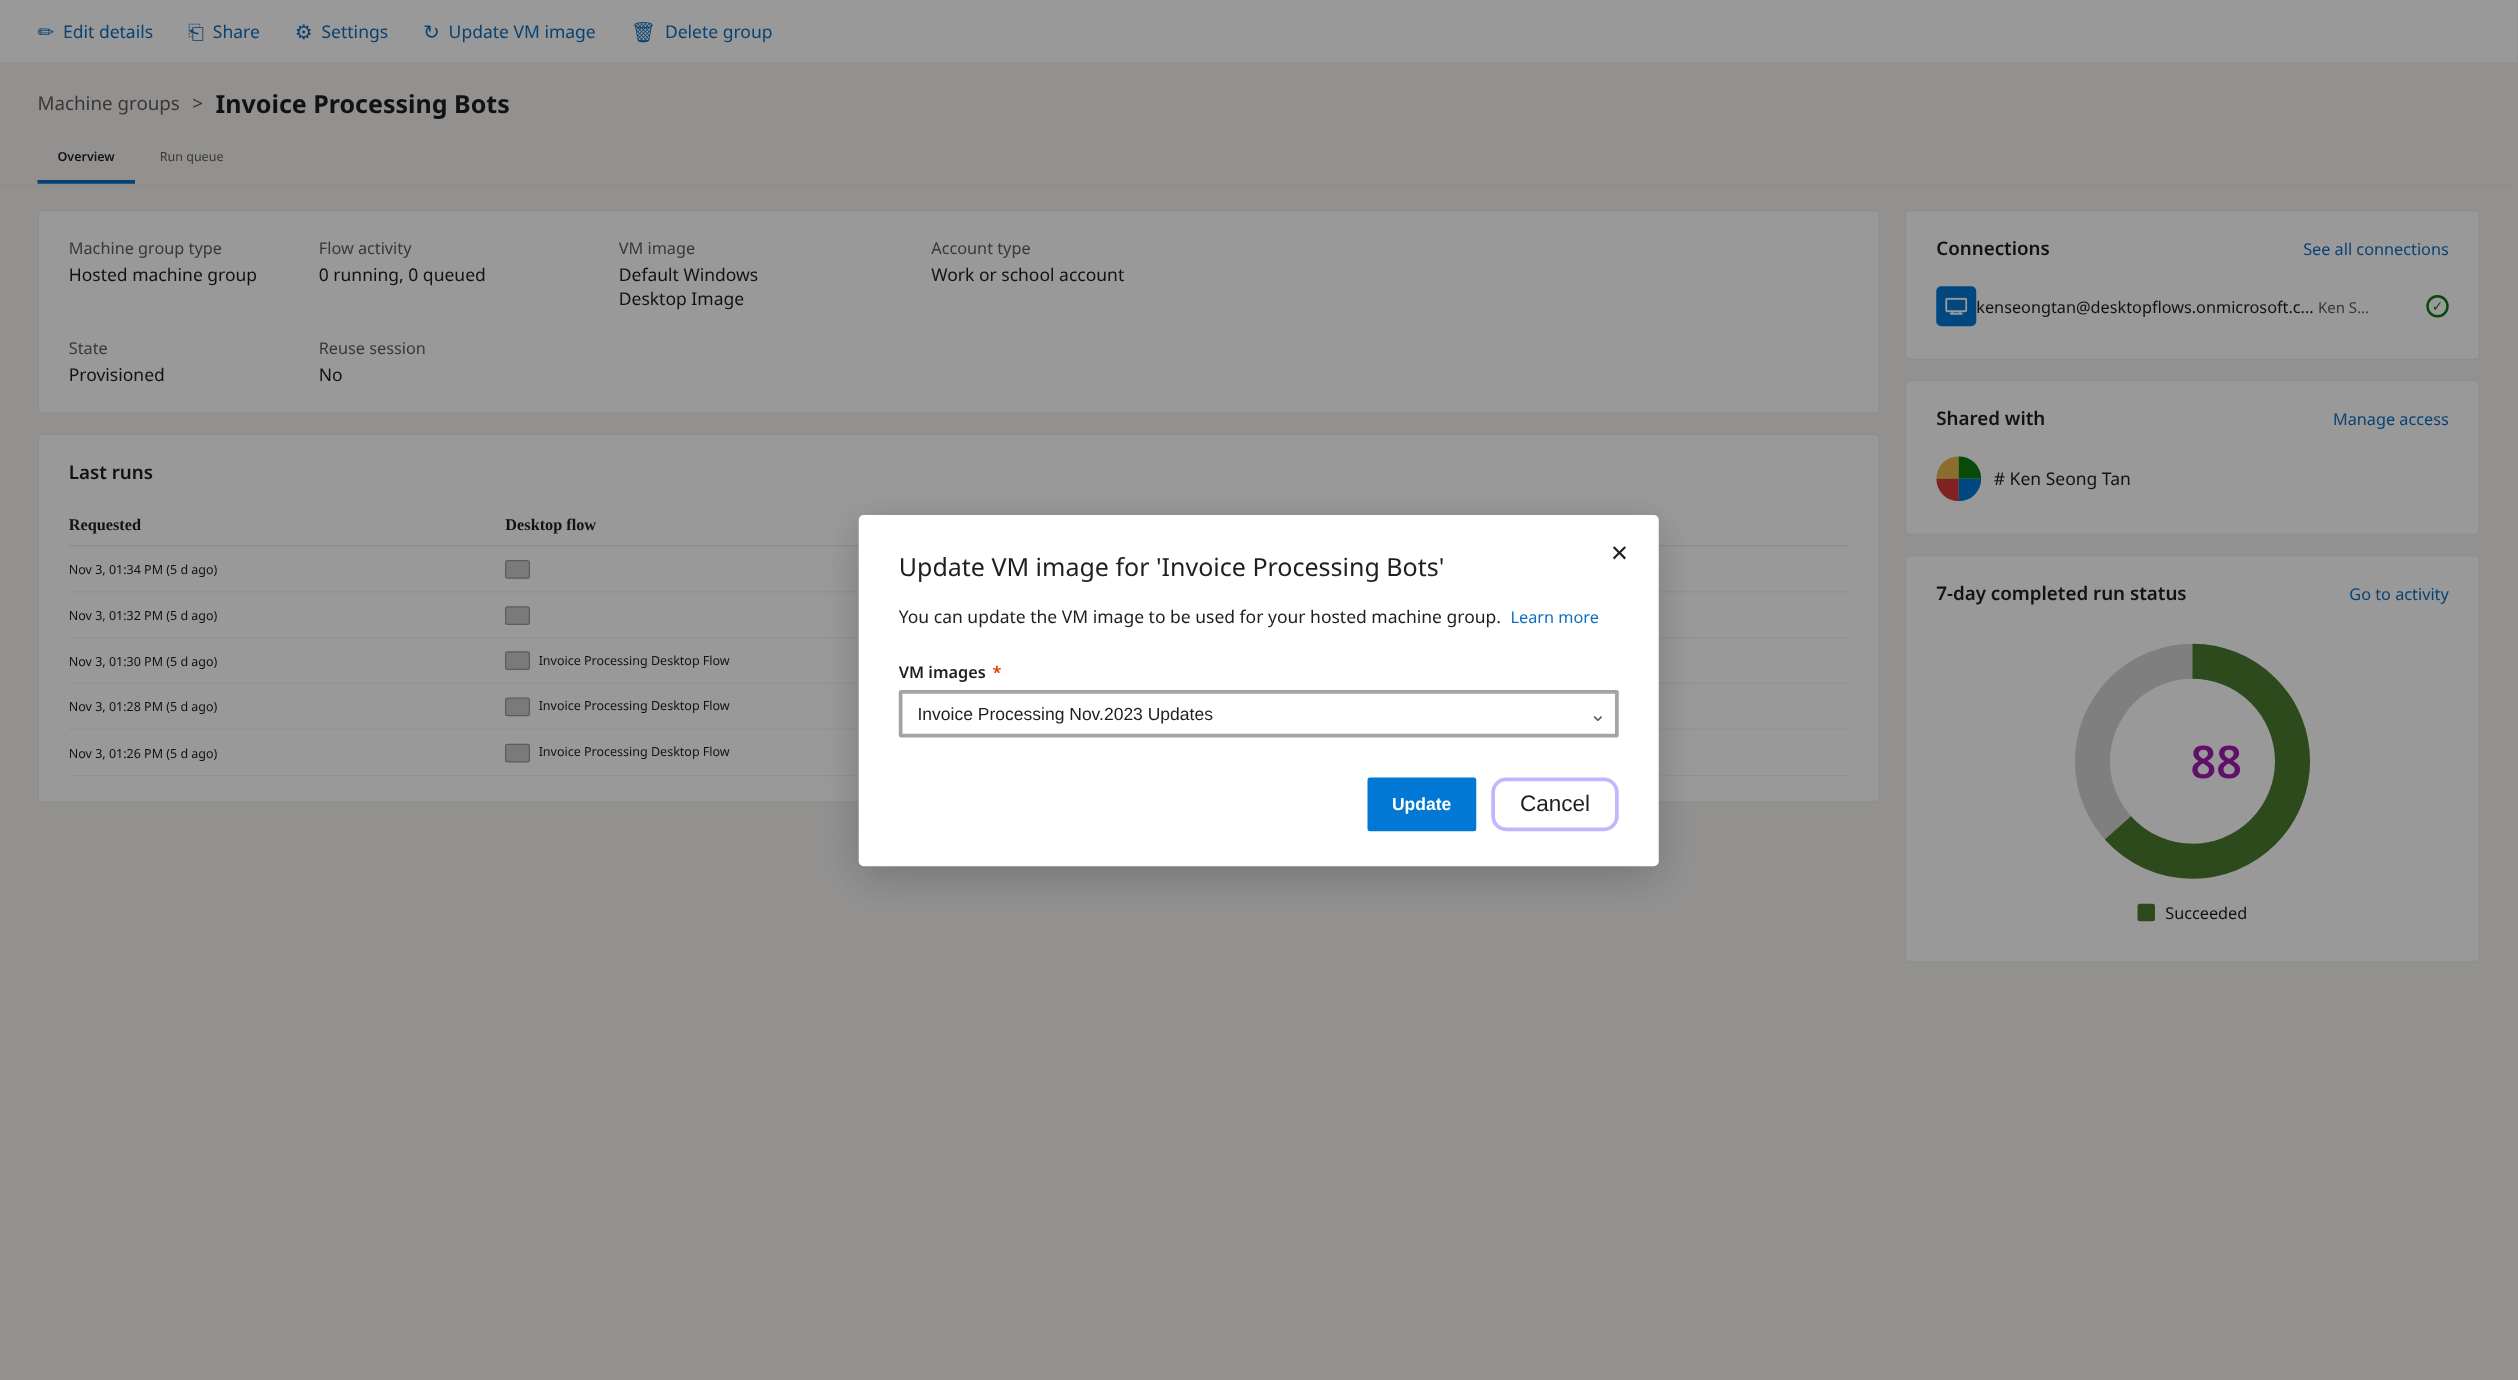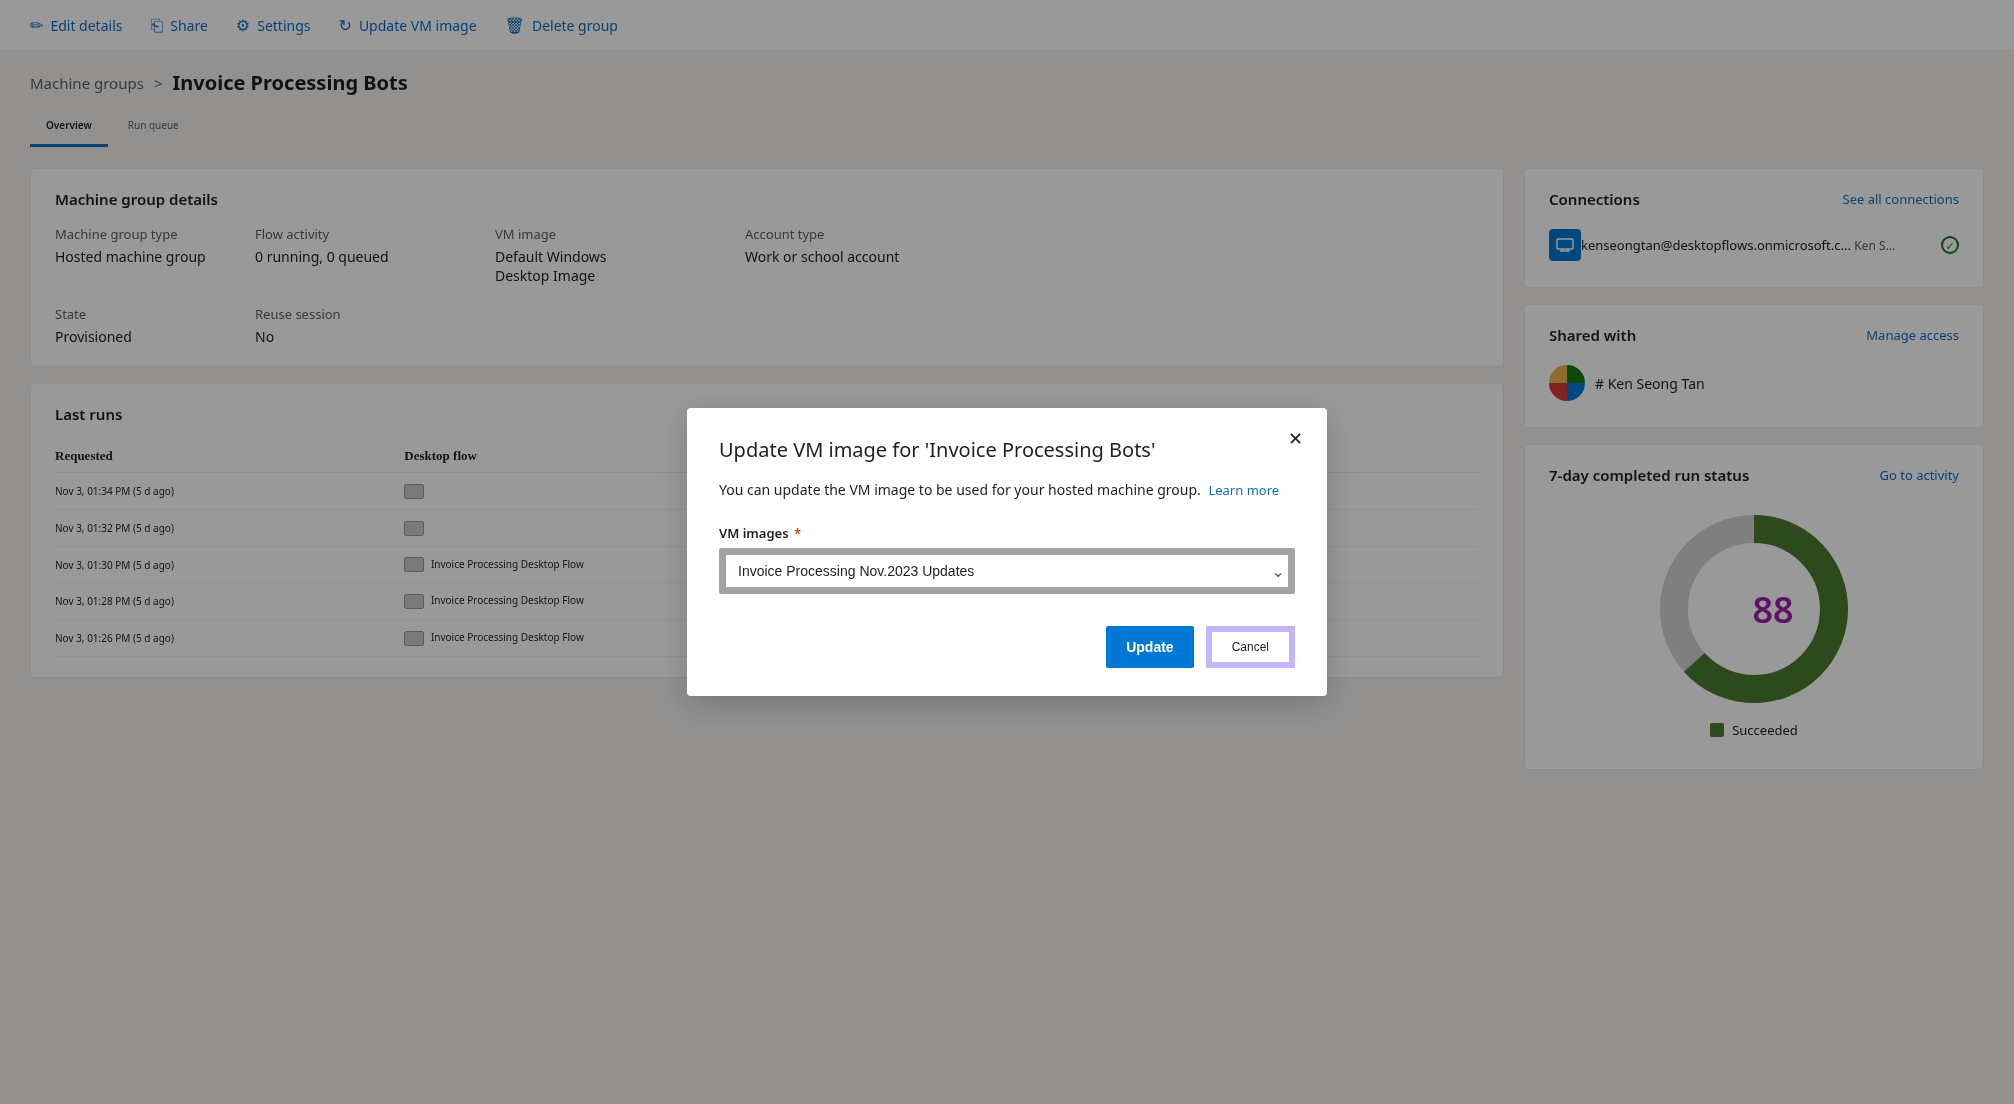--- a/index.html
+++ b/index.html
@@ -299,21 +299,21 @@
       color: #201f1e;
     }
     .required { color: #d83b01; margin-left: 2px; }
     .select-wrapper {
       position: relative;
       width: 100%;
     }
     .select-box {
       width: 100%;
       padding: 8px 36px 8px 12px;
-      border: 7px solid #a3a3a3;
+      border: 3px solid #a3a3a3;
       border-radius: 2px;
       font-size: 14px;
       color: #201f1e;
       background: #fff;
       appearance: none;
       cursor: pointer;
       outline: none;
     }
     .select-chevron {
       position: absolute;
@@ -336,24 +336,24 @@
       border: none;
       padding: 8px 20px;
       font-size: 14px;
       font-weight: 600;
       border-radius: 2px;
       cursor: pointer;
     }
     .btn-secondary {
       background: #fff;
       color: #201f1e;
-      border: 6px solid #c4b5fd;
+      border: 3px solid #c4b5fd;
       padding: 8px 20px;
-      font-size: 12px;
-      border-radius: 0;
+      font-size: 18px;
+      border-radius: 12px;
       cursor: pointer;
     }
   </style>
 </head>
 <body>
 
 <div class="toolbar">
   <div class="toolbar-item">
     <span class="toolbar-icon">✏</span>
     <span>Edit details</span>
@@ -389,21 +389,20 @@
   <div class="tab">
     <span>Run queue</span>
   </div>
 </div>
 
 <div class="main-content">
 
   <div class="left-panel">
 
     <div class="card">
-      <div class="card-title">Machine group details</div>
       <div class="details-grid">
         <div class="detail-item">
           <div class="detail-label">Machine group type</div>
           <div class="detail-value">Hosted machine group</div>
         </div>
         <div class="detail-item">
           <div class="detail-label">Flow activity</div>
           <div class="detail-value">0 running, 0 queued</div>
         </div>
         <div class="detail-item">

